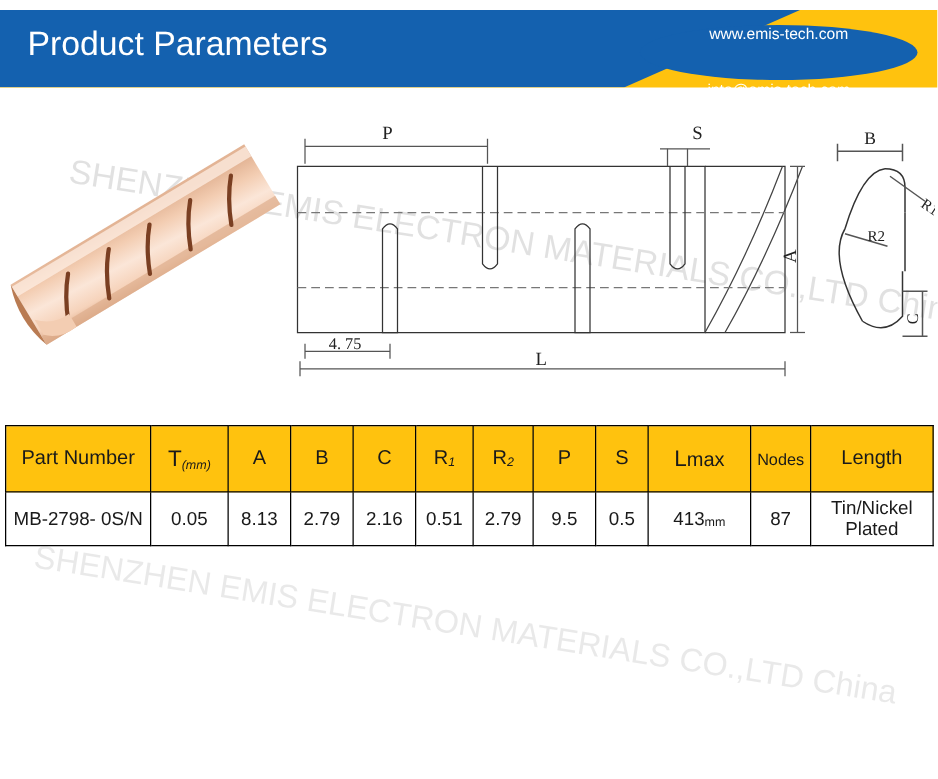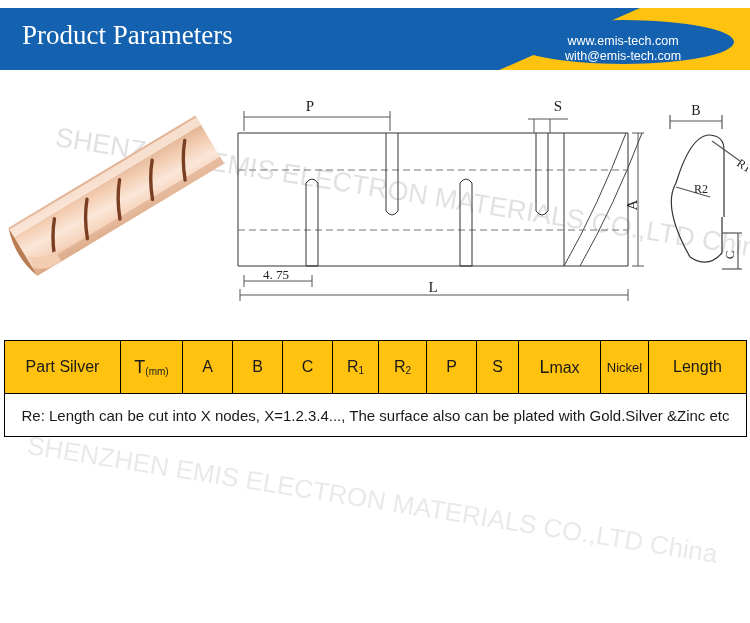--- a/index.html
+++ b/index.html
@@ -42,34 +42,34 @@
   }
   .banner-title {
     position: absolute;
     left: 22px;
     top: 12px;
     font-size: 27px;
     color: #ffffff;
     font-weight: normal;
     letter-spacing: 0px;
     white-space: nowrap;
-    font-family: Liberation Serif, serif;
   }
   .oval-badge {
     position: absolute;
     left: 512px;
     top: 12px;
     width: 222px;
     height: 44px;
     background: #1461AF;
     border-radius: 50%;
     display: flex;
     flex-direction: column;
     align-items: center;
-    justify-content: flex-end;
+    justify-content: flex-start;
+    gap: 30px;
   }
   .oval-line {
     color: #ffffff;
     font-size: 12.5px;
     line-height: 15px;
     white-space: nowrap;
   }
 
   
   .watermark {
@@ -155,20 +155,21 @@
     background: #FFC20E;
     height: 52px;
     font-size: 16px;
     font-weight: normal;
   }
   .hdr-sub {
     font-size: 10px;
     vertical-align: baseline;
     position: relative;
     top: 2px;
+    font-style: italic;
   }
   .hdr-big {
     font-size: 18px;
   }
   .c-red { color: #E8262B; }
   .c-blue { color: #3030D0; }
   .unit-sm {
     font-size: 10px;
     position: relative;
     top: 1px;
@@ -204,21 +205,21 @@
 </style>
 </head>
 <body>
 
 <div class="banner">
   <div class="banner-yellow"></div>
   <div class="banner-blue"></div>
   <div class="banner-title">Product Parameters</div>
   <div class="oval-badge">
     <div class="oval-line">www.emis-tech.com</div>
-    <div class="oval-line">with@emis-tech.com</div>
+    <div class="oval-line">into@emis-tech.com</div>
   </div>
 </div>
 
 <div class="watermark">SHENZHEN EMIS ELECTRON MATERIALS CO.,LTD China</div>
 <div class="watermark2">SHENZHEN EMIS ELECTRON MATERIALS CO.,LTD China</div>
 
 <div class="illus">
 
   <svg class="photo" viewBox="0 0 228 215">
     <defs>
@@ -350,33 +351,44 @@
         <col class="c-r1">
         <col class="c-r2">
         <col class="c-p">
       <col class="c-s">
         <col class="c-lmax">
         <col class="c-nodes">
         <col class="c-finish">
     </colgroup>
     <thead>
       <tr>
-        <th>Part Silver</th>
+        <th>Part Number</th>
         <th><span class="hdr-big">T</span><span class="hdr-sub">(mm)</span></th>
         <th>A</th>
         <th>B</th>
         <th>C</th>
         <th class="c-blue"><span>R</span><span class="hdr-sub">1</span></th>
         <th><span>R</span><span class="hdr-sub">2</span></th>
         <th>P</th>
         <th>S</th>
         <th class="c-red"><span class="hdr-big">L</span><span>max</span></th>
-        <th style="font-size:13px">Nickel</th>
+        <th style="font-size:13px">Nodes</th>
         <th>Length</th>
       </tr>
     </thead>
     <tbody>
-      <tr class="note-row">
-        <td colspan="12">Re: Length can be cut into X  nodes, X=1.2.3.4..., The surface also can be plated with Gold.Silver &amp;Zinc etc</td>
+      <tr>
+        <td class="cell-part">MB-2798- 0S/N</td>
+        <td class="c-red">0.05</td>
+        <td>8.13</td>
+        <td>2.79</td>
+        <td>2.16</td>
+        <td class="c-blue">0.51</td>
+        <td>2.79</td>
+        <td>9.5</td>
+        <td>0.5</td>
+        <td class="c-red"><span>413</span><span class="unit-sm">mm</span></td>
+        <td>87</td>
+        <td class="cell-finish">Tin/Nickel Plated</td>
       </tr>
     </tbody>
   </table>
 </div>
 
 </body></html>

